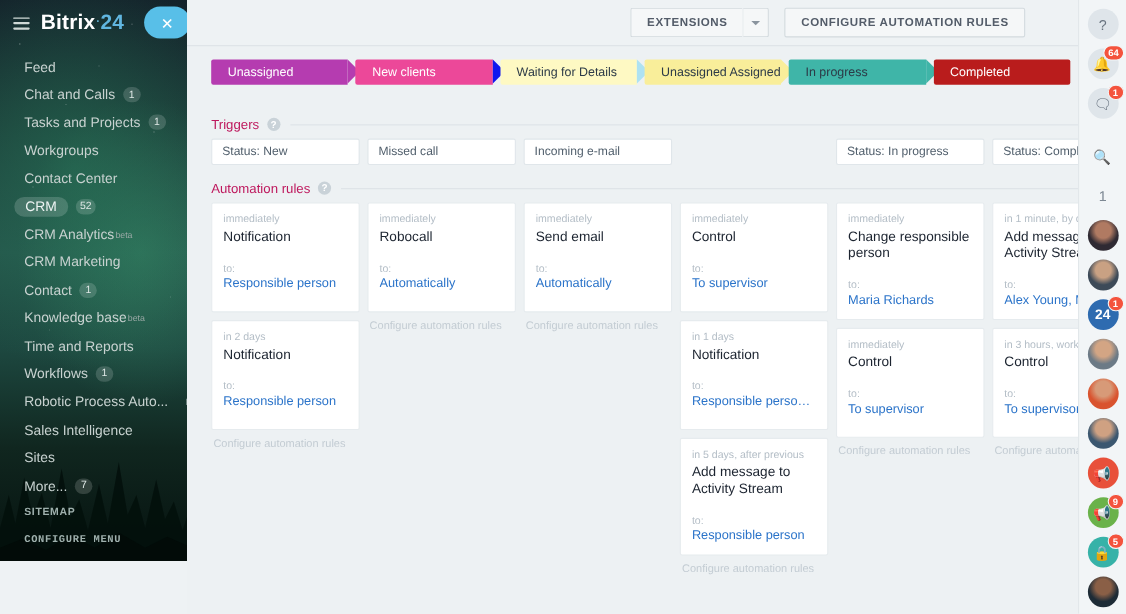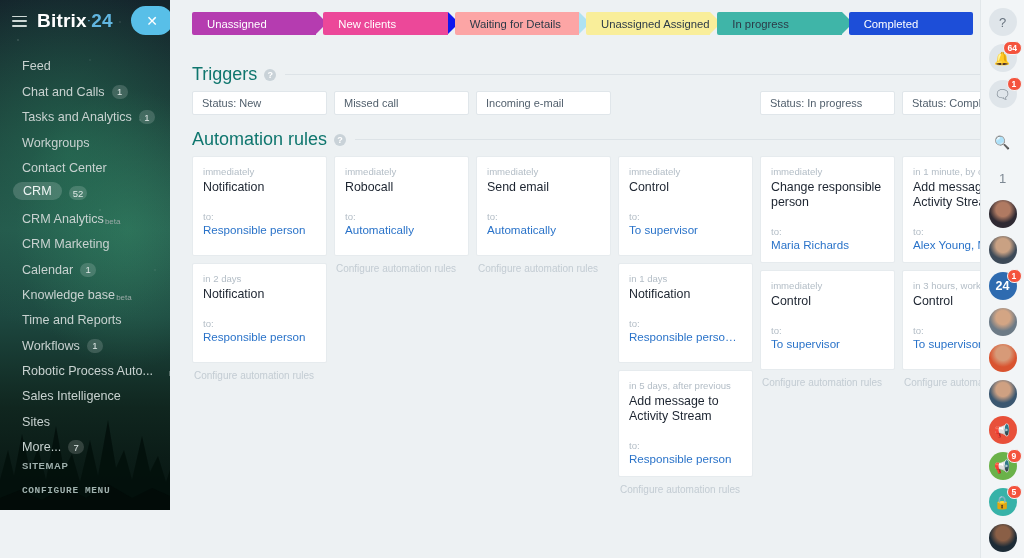--- a/index.html
+++ b/index.html
@@ -41,21 +41,21 @@
   .logo .dot { color: #6fc4ea; font-weight: normal; font-size: 13px; vertical-align: 3px; }
   .logo .num { color: #61b6e0; }
   .close-pill {
     position: absolute; right: -3px; top: 6px;
     width: 42px; height: 29px; border-radius: 15px;
     background: #58bfe8; display: flex; align-items: center; justify-content: center;
     color: #fff; font-size: 14px; z-index: 5;
   }
   .nav { position: relative; z-index: 3; margin-top: 6px; }
   .nav-item {
-    display: flex; align-items: flex-end; height: 25.4px;
+    display: flex; align-items: center; height: 25.4px;
     padding-left: 22px; font-size: 12.6px; color: #c4cfcd; white-space: nowrap;
   }
   .nav-item .lbl { color: #c8d2d0; }
   .nav-item.active .lbl {
     background: rgba(255,255,255,.17); color:#eef4f3;
     border-radius: 11px; padding: 2px 10px; margin-left:-9px;
   }
   .badge-pill {
     margin-left: 7px; min-width: 16px; height: 14px; padding: 0 4px;
     border-radius: 8px; background: rgba(255,255,255,.16); color: #dfe8e6;
@@ -96,21 +96,21 @@
   .stage::after {
     content:''; position: absolute; right: -11px; top: 0;
     width: 0; height: 0; border-top: 11.5px solid transparent; border-bottom: 11.5px solid transparent;
     border-left: 11px solid currentColor;
   }
   .stage.flat { border-radius: 2px; margin-right: 7px; }
   .stage.flat::after { display: none; }
 
   
   .section { display: flex; align-items: center; margin: 14px 0 6px 0; }
-  .section .title { font-size: 18px; color: #0f766e; margin-right: 7px; }
+  .section .title { font-size: 12px; color: #be185d; margin-right: 7px; }
   .qmark {
     width: 12px; height: 12px; border-radius: 50%; background: #c9d2d8; color: #fff;
     font-size: 9px; display: flex; align-items: center; justify-content: center; font-weight: bold;
   }
   .section .rule { flex: 1; height: 1px; background: #dde3e7; margin-left: 9px; margin-right: 0; }
 
   
   .cols { display: flex; }
   .col { width: 135px; margin-right: 7px; flex: 0 0 135px; }
 
@@ -182,42 +182,42 @@
 
     <nav class="nav" id="nav">
         <div class="nav-item">
           <span class="lbl">Feed</span>
         </div>
         <div class="nav-item">
           <span class="lbl">Chat and Calls</span>
           <span class="badge-pill">1</span>
         </div>
         <div class="nav-item">
-          <span class="lbl">Tasks and Analytics</span>
+          <span class="lbl">Tasks and Projects</span>
           <span class="badge-pill">1</span>
         </div>
         <div class="nav-item">
           <span class="lbl">Workgroups</span>
         </div>
         <div class="nav-item">
           <span class="lbl">Contact Center</span>
         </div>
         <div class="nav-item active">
           <span class="lbl">CRM</span>
           <span class="badge-pill">52</span>
         </div>
         <div class="nav-item">
           <span class="lbl">CRM Analytics</span>
           <span class="beta">beta</span>
         </div>
         <div class="nav-item">
           <span class="lbl">CRM Marketing</span>
         </div>
         <div class="nav-item">
-          <span class="lbl">Calendar</span>
+          <span class="lbl">Contact</span>
           <span class="badge-pill">1</span>
         </div>
         <div class="nav-item">
           <span class="lbl">Knowledge base</span>
           <span class="beta">beta</span>
         </div>
         <div class="nav-item">
           <span class="lbl">Time and Reports</span>
         </div>
         <div class="nav-item">
@@ -241,40 +241,49 @@
       </nav>
 
     <div class="sb-bottom" id="sb-bottom">
         <div>SITEMAP</div>
         <div>CONFIGURE MENU</div>
       </div>
   </aside>
 
   <section class="main">
 
+    <div class="topbar">
+      <div class="btn-split">
+        <div class="btn">EXTENSIONS</div>
+        <div class="btn-caret">
+            <span class="caret"></span>
+          </div>
+      </div>
+      <div class="btn">CONFIGURE AUTOMATION RULES</div>
+    </div>
 
     <div class="canvas">
 
       <div class="stages" id="stages">
           <div class="stage" style="background: rgb(181, 60, 176); color: rgb(181, 60, 176); width: 135px;">
             <span style="color: rgb(255, 255, 255); position: relative; z-index: 2;">Unassigned</span>
           </div>
           <div class="stage" style="background: #ec4899; color: rgb(16, 23, 239); width: 135px;">
             <span style="color: rgb(255, 255, 255); position: relative; z-index: 2;">New clients</span>
           </div>
-          <div class="stage" style="background: #fca5a5; color: rgb(174, 226, 242); width: 135px;">
+          <div class="stage" style="background: #fef9c3; color: rgb(174, 226, 242); width: 135px;">
             <span style="color: rgb(44, 58, 71); position: relative; z-index: 2;">Waiting for Details</span>
           </div>
           <div class="stage" style="background: rgb(249, 238, 154); color: rgb(249, 238, 154); width: 135px;">
             <span style="color: rgb(44, 58, 71); position: relative; z-index: 2;">Unassigned Assigned</span>
           </div>
           <div class="stage" style="background: rgb(63, 181, 168); color: rgb(63, 181, 168); width: 135px;">
             <span style="color: rgb(44, 58, 71); position: relative; z-index: 2;">In progress</span>
           </div>
-          <div class="stage flat" style="background: #1d4ed8; color: rgb(111, 85, 207); width: 135px;">
+          <div class="stage flat" style="background: #b91c1c; color: rgb(111, 85, 207); width: 135px;">
             <span style="color: rgb(255, 255, 255); position: relative; z-index: 2;">Completed</span>
           </div>
         </div>
 
       <div class="section">
         <span class="title">Triggers</span>
         <span class="qmark">?</span>
         <span class="rule"></span>
       </div>
 

